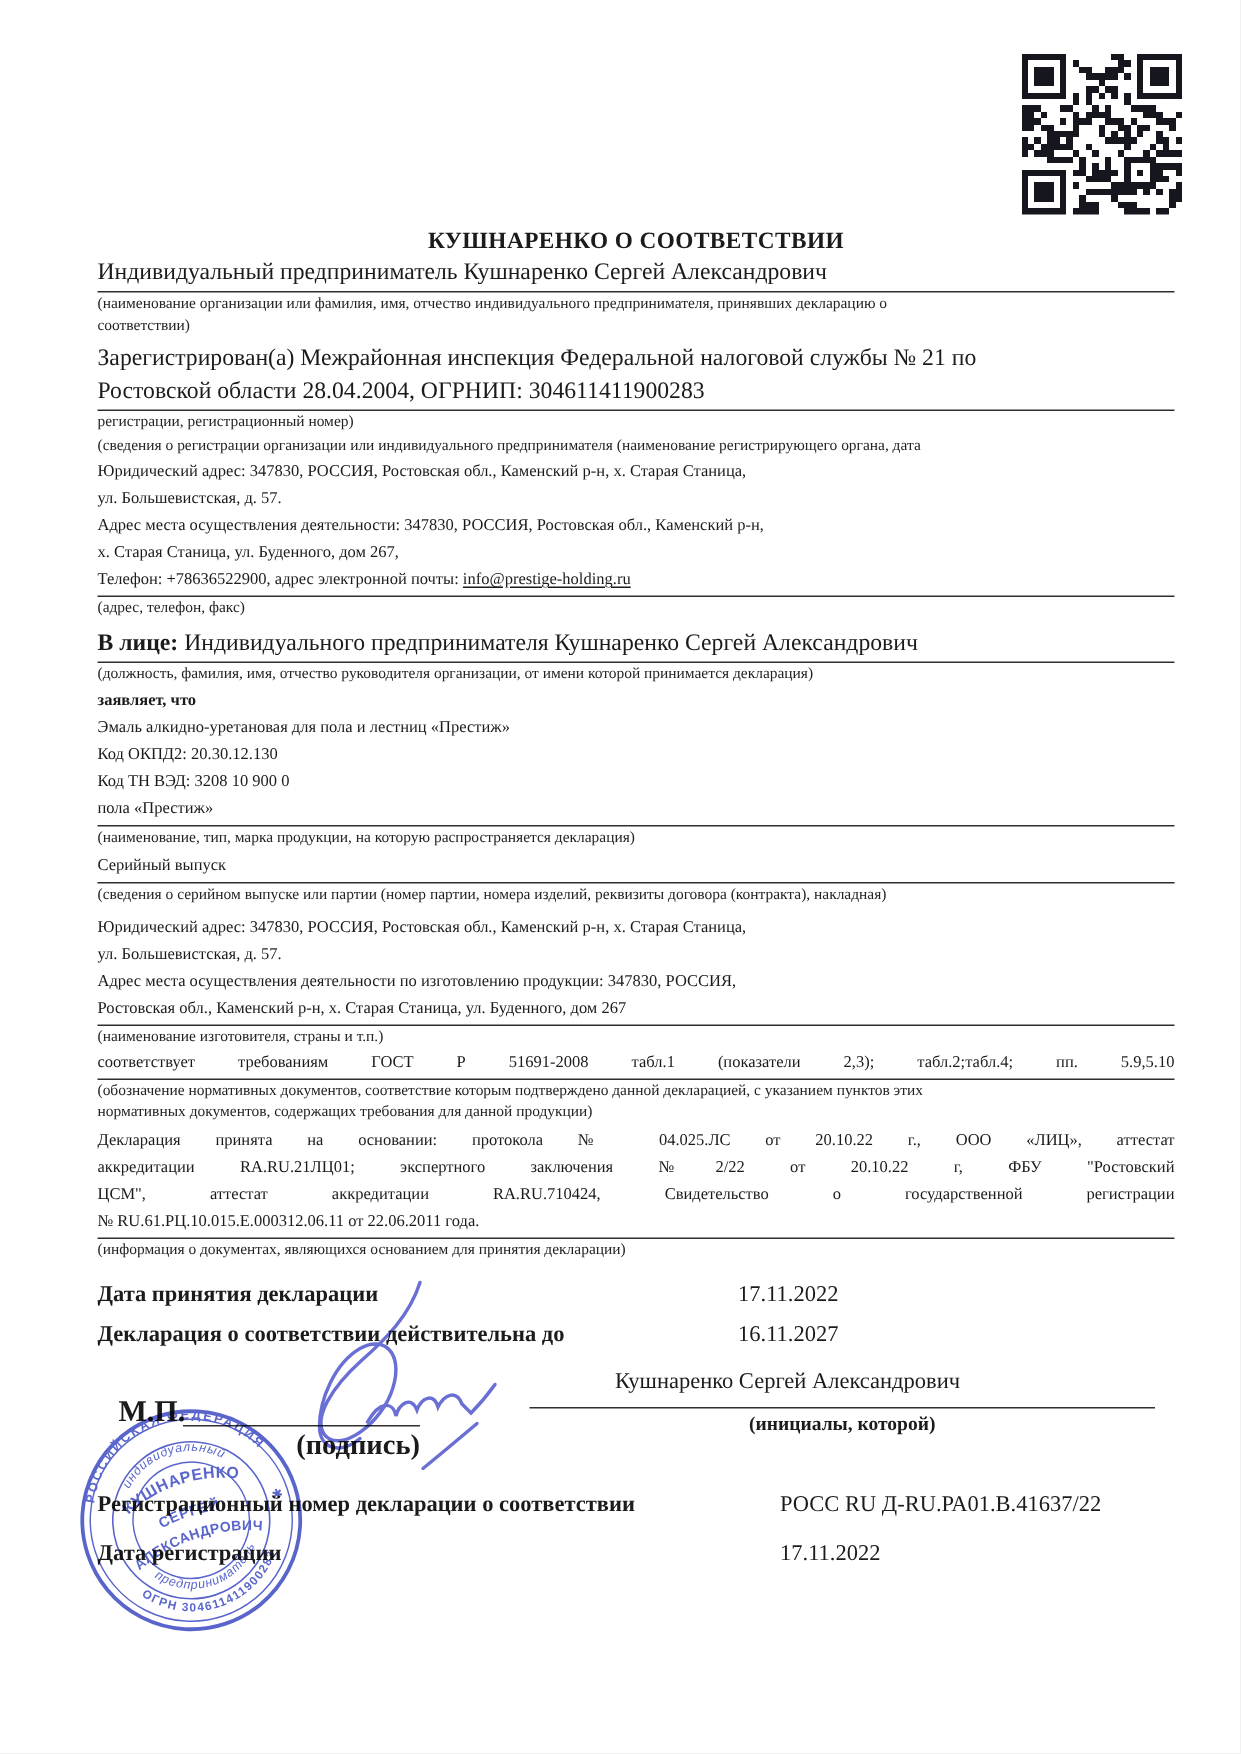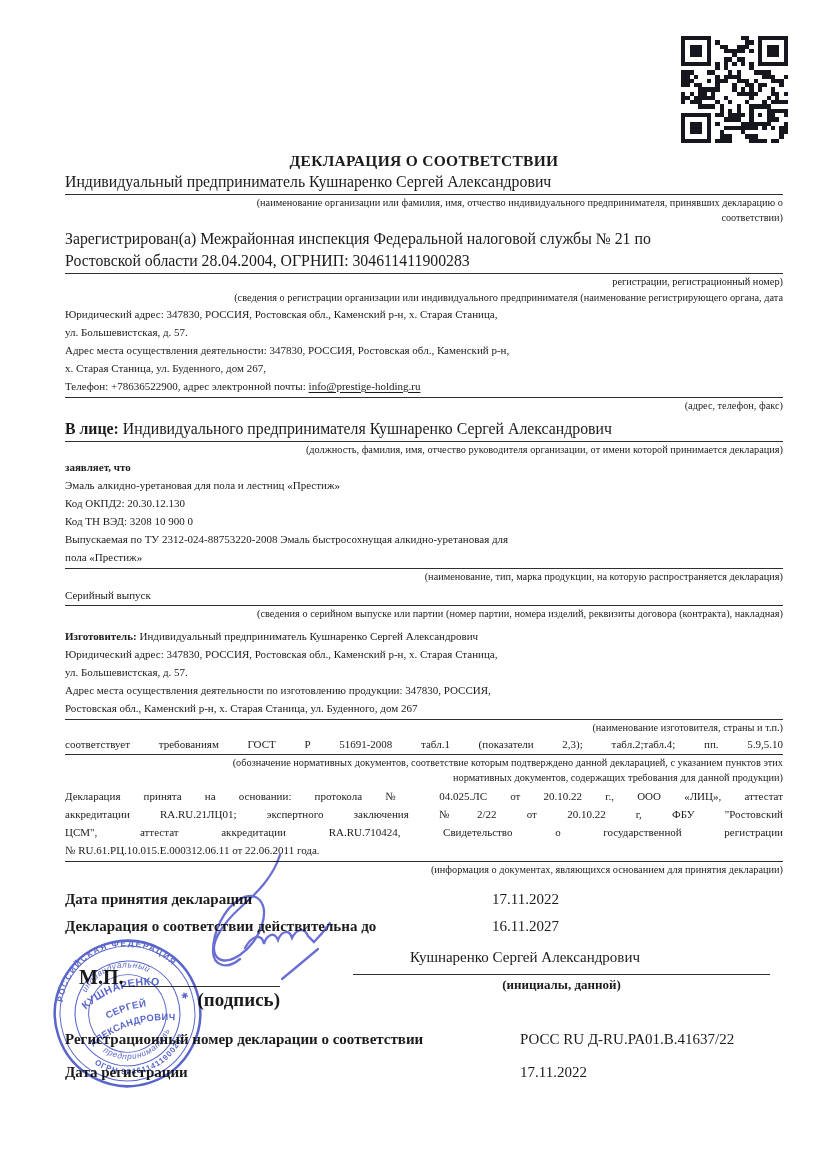--- a/index.html
+++ b/index.html
@@ -7,21 +7,21 @@
     position:relative;width:827px;height:1169px;background:#ffffff;
     font-family:"Liberation Serif","DejaVu Serif",serif;color:#1b1b1b;
     margin:0 auto;overflow:hidden;
   }
   #content{position:absolute;left:65px;top:151px;width:718px;}
   .t{text-align:center;font-weight:bold;font-size:15.5px;line-height:20px;letter-spacing:.3px;}
   .line{font-size:11px;line-height:17.9px;}
   .big{font-size:15.8px;line-height:22px;}
   .u{border-bottom:1.2px solid #2f2f2f;padding-bottom:1px;margin-bottom:1px;}
   .bold{font-weight:bold;}
-  .caption{font-size:10.3px;line-height:14.8px;text-align:right;color:#232323;font-family:Liberation Serif, serif;}
+  .caption{font-size:10.3px;line-height:14.8px;text-align:left;color:#232323;font-family:Liberation Serif, serif;}
   .just{text-align:justify;text-align-last:justify;}
   .mb2{margin-bottom:2px;} .mb4{margin-bottom:4px;} .mb6{margin-bottom:6px;}
   .email{text-decoration:underline;text-underline-offset:2px;}
   .frow{position:relative;font-size:15px;line-height:19px;}
   .frow .val{position:absolute;left:427px;top:0;font-weight:normal;}
   .frow2 .val2{position:absolute;left:455px;top:0;font-weight:normal;}
   #sigblock{position:relative;height:94px;}
   #mp{position:absolute;left:14px;top:30px;font-weight:bold;font-size:20px;}
   #sigline{position:absolute;left:57px;top:50px;width:158px;border-bottom:1.3px solid #2f2f2f;}
   #sigcap{position:absolute;left:57px;top:53px;width:158px;text-align:right;font-weight:bold;font-size:19px;}
@@ -341,21 +341,21 @@
         <rect x="17" y="24" width="1" height="1"></rect>
         <rect x="18" y="24" width="1" height="1"></rect>
         <rect x="19" y="24" width="1" height="1"></rect>
         <rect x="21" y="24" width="1" height="1"></rect>
         <rect x="22" y="24" width="1" height="1"></rect>
       </g>
     </svg>
 
   <div id="content">
 
-    <div class="t">ДЕКЛАРАЦИЯ О СООТВЕТСТВИИ</div>
+    <div class="t">КУШНАРЕНКО О СООТВЕТСТВИИ</div>
 
     <div class="line big u">Индивидуальный предприниматель Кушнаренко Сергей Александрович</div>
     <div class="caption">(наименование организации или фамилия, имя, отчество индивидуального предпринимателя, принявших декларацию о</div>
     <div class="caption mb2">соответствии)</div>
 
     <div class="line big">Зарегистрирован(а) Межрайонная инспекция Федеральной налоговой службы № 21 по</div>
     <div class="line big u">Ростовской области 28.04.2004, ОГРНИП: 304611411900283</div>
     <div class="caption mb2">регистрации, регистрационный номер)</div>
     <div class="caption">(сведения о регистрации организации или индивидуального предпринимателя (наименование регистрирующего органа, дата</div>
 
@@ -366,28 +366,26 @@
     <div class="line u"><span>Телефон: +78636522900, адрес электронной почты: </span><span class="email">info@prestige-holding.ru</span></div>
     <div class="caption mb4">(адрес, телефон, факс)</div>
 
     <div class="line big u"><span class="bold">В лице: </span><span>Индивидуального предпринимателя Кушнаренко Сергей Александрович</span></div>
     <div class="caption mb2">(должность, фамилия, имя, отчество руководителя организации, от имени которой принимается декларация)</div>
 
     <div class="line bold">заявляет, что</div>
     <div class="line">Эмаль алкидно-уретановая для пола и лестниц «Престиж»</div>
     <div class="line">Код ОКПД2: 20.30.12.130</div>
     <div class="line">Код ТН ВЭД: 3208 10 900 0</div>
-    <div class="line">Выпускаемая по ТУ 2312-024-88753220-2008 Эмаль быстросохнущая алкидно-уретановая для</div>
     <div class="line u">пола «Престиж»</div>
     <div class="caption mb2">(наименование, тип, марка продукции, на которую распространяется декларация)</div>
 
     <div class="line u">Серийный выпуск</div>
     <div class="caption mb6">(сведения о серийном выпуске или партии (номер партии, номера изделий, реквизиты договора (контракта), накладная)</div>
 
-    <div class="line"><span class="bold">Изготовитель: </span><span>Индивидуальный предприниматель Кушнаренко Сергей Александрович</span></div>
     <div class="line">Юридический адрес: 347830, РОССИЯ, Ростовская обл., Каменский р-н, х. Старая Станица,</div>
     <div class="line">ул. Большевистская, д. 57.</div>
     <div class="line">Адрес места осуществления деятельности по изготовлению продукции: 347830, РОССИЯ,</div>
     <div class="line u">Ростовская обл., Каменский р-н, х. Старая Станица, ул. Буденного, дом 267</div>
     <div class="caption">(наименование изготовителя, страны и т.п.)</div>
 
     <div class="line u just">соответствует требованиям ГОСТ Р 51691-2008 табл.1 (показатели 2,3); табл.2;табл.4; пп. 5.9,5.10</div>
     <div class="caption">(обозначение нормативных документов, соответствие которым подтверждено данной декларацией, с указанием пунктов этих</div>
     <div class="caption mb2">нормативных документов, содержащих требования для данной продукции)</div>
 
@@ -407,21 +405,21 @@
       <span class="bold">Декларация о соответствии действительна до</span>
       <span class="val">16.11.2027</span>
     </div>
 
     <div id="sigblock">
       <span id="mp">М.П.</span>
       <div id="sigline"></div>
       <div id="sigcap">(подпись)</div>
       <span id="fioname">Кушнаренко Сергей Александрович</span>
       <div id="nameline"></div>
-      <div id="fiocap">(инициалы, данной)</div>
+      <div id="fiocap">(инициалы, которой)</div>
     </div>
 
     <div class="frow frow2">
       <span class="bold">Регистрационный номер декларации о соответствии</span>
       <span class="val2">РОСС RU Д-RU.РА01.В.41637/22</span>
     </div>
     <div style="height:14px"></div>
     <div class="frow frow2">
       <span class="bold">Дата регистрации</span>
       <span class="val2">17.11.2022</span>

